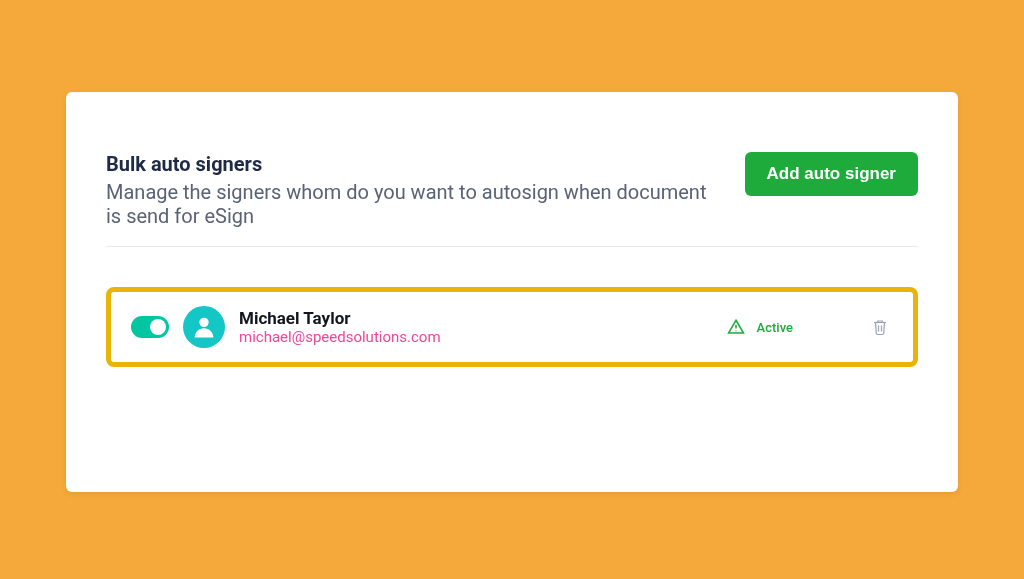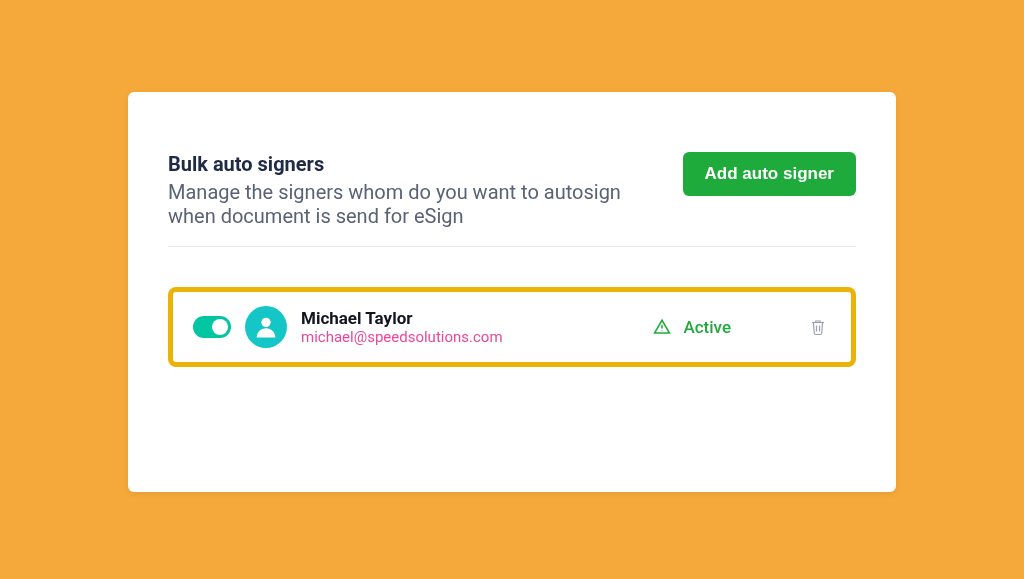--- a/index.html
+++ b/index.html
@@ -6,21 +6,21 @@
   html, body { width: 1024px; height: 579px; }
   body {
     background: #f5a93a;
     font-family: -apple-system, BlinkMacSystemFont, "Segoe UI", Roboto, Helvetica, Arial, sans-serif;
     display: flex;
     align-items: flex-start;
     justify-content: center;
     padding-top: 92px;
   }
   .card {
-    width: 768px;
+    width: 892px;
     height: 400px;
     background: #ffffff;
     border-radius: 6px;
     padding: 60px 40px 40px 40px;
     box-shadow: 0 2px 6px rgba(0,0,0,0.08);
   }
   .header-row {
     display: flex;
     align-items: flex-start;
     justify-content: space-between;
@@ -97,21 +97,21 @@
   }
   .signer-email {
     font-size: 15px;
     color: #ec4899;
   }
   .status {
     display: flex;
     align-items: center;
     gap: 12px;
     color: #1fab3c;
-    font-size: 17px;
+    font-size: 13px;
     font-weight: 500;
     margin-right: 60px;
   }
   .status svg { width: 18px; height: 18px; stroke: #1fab3c; fill: none; stroke-width: 2; }
   .delete-btn {
     background: none;
     border: none;
     cursor: pointer;
     padding: 4px;
     display: flex;

